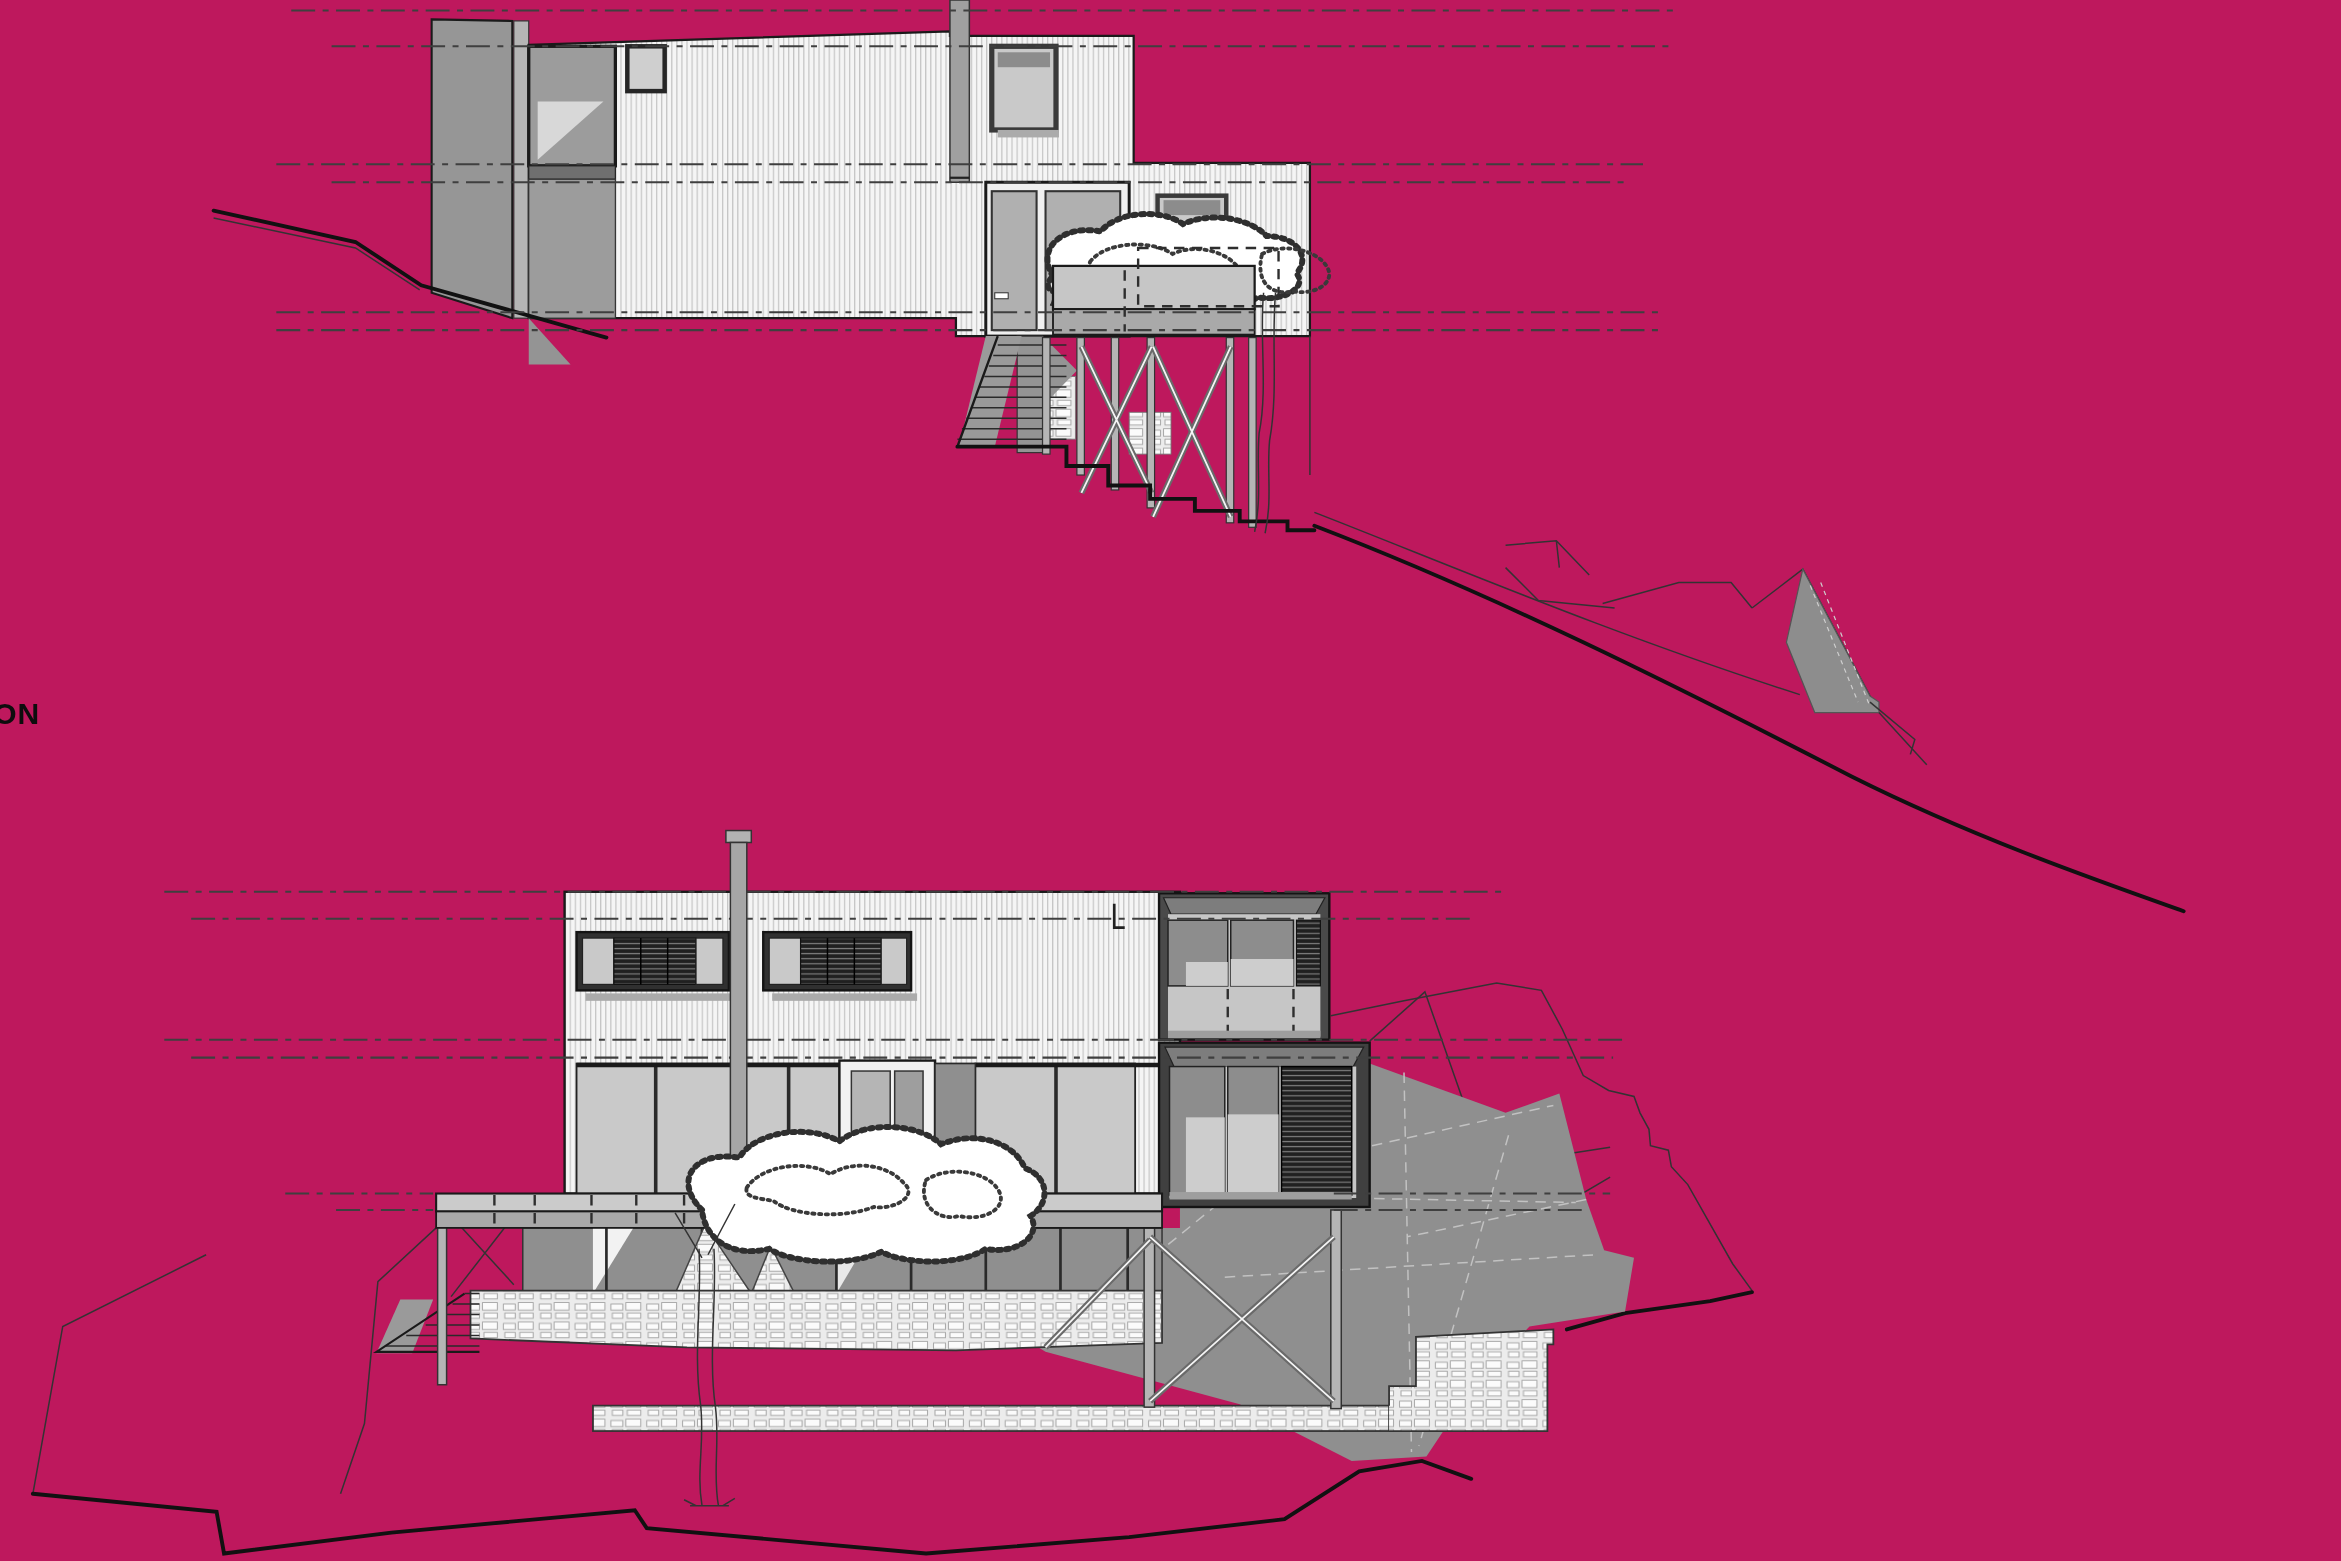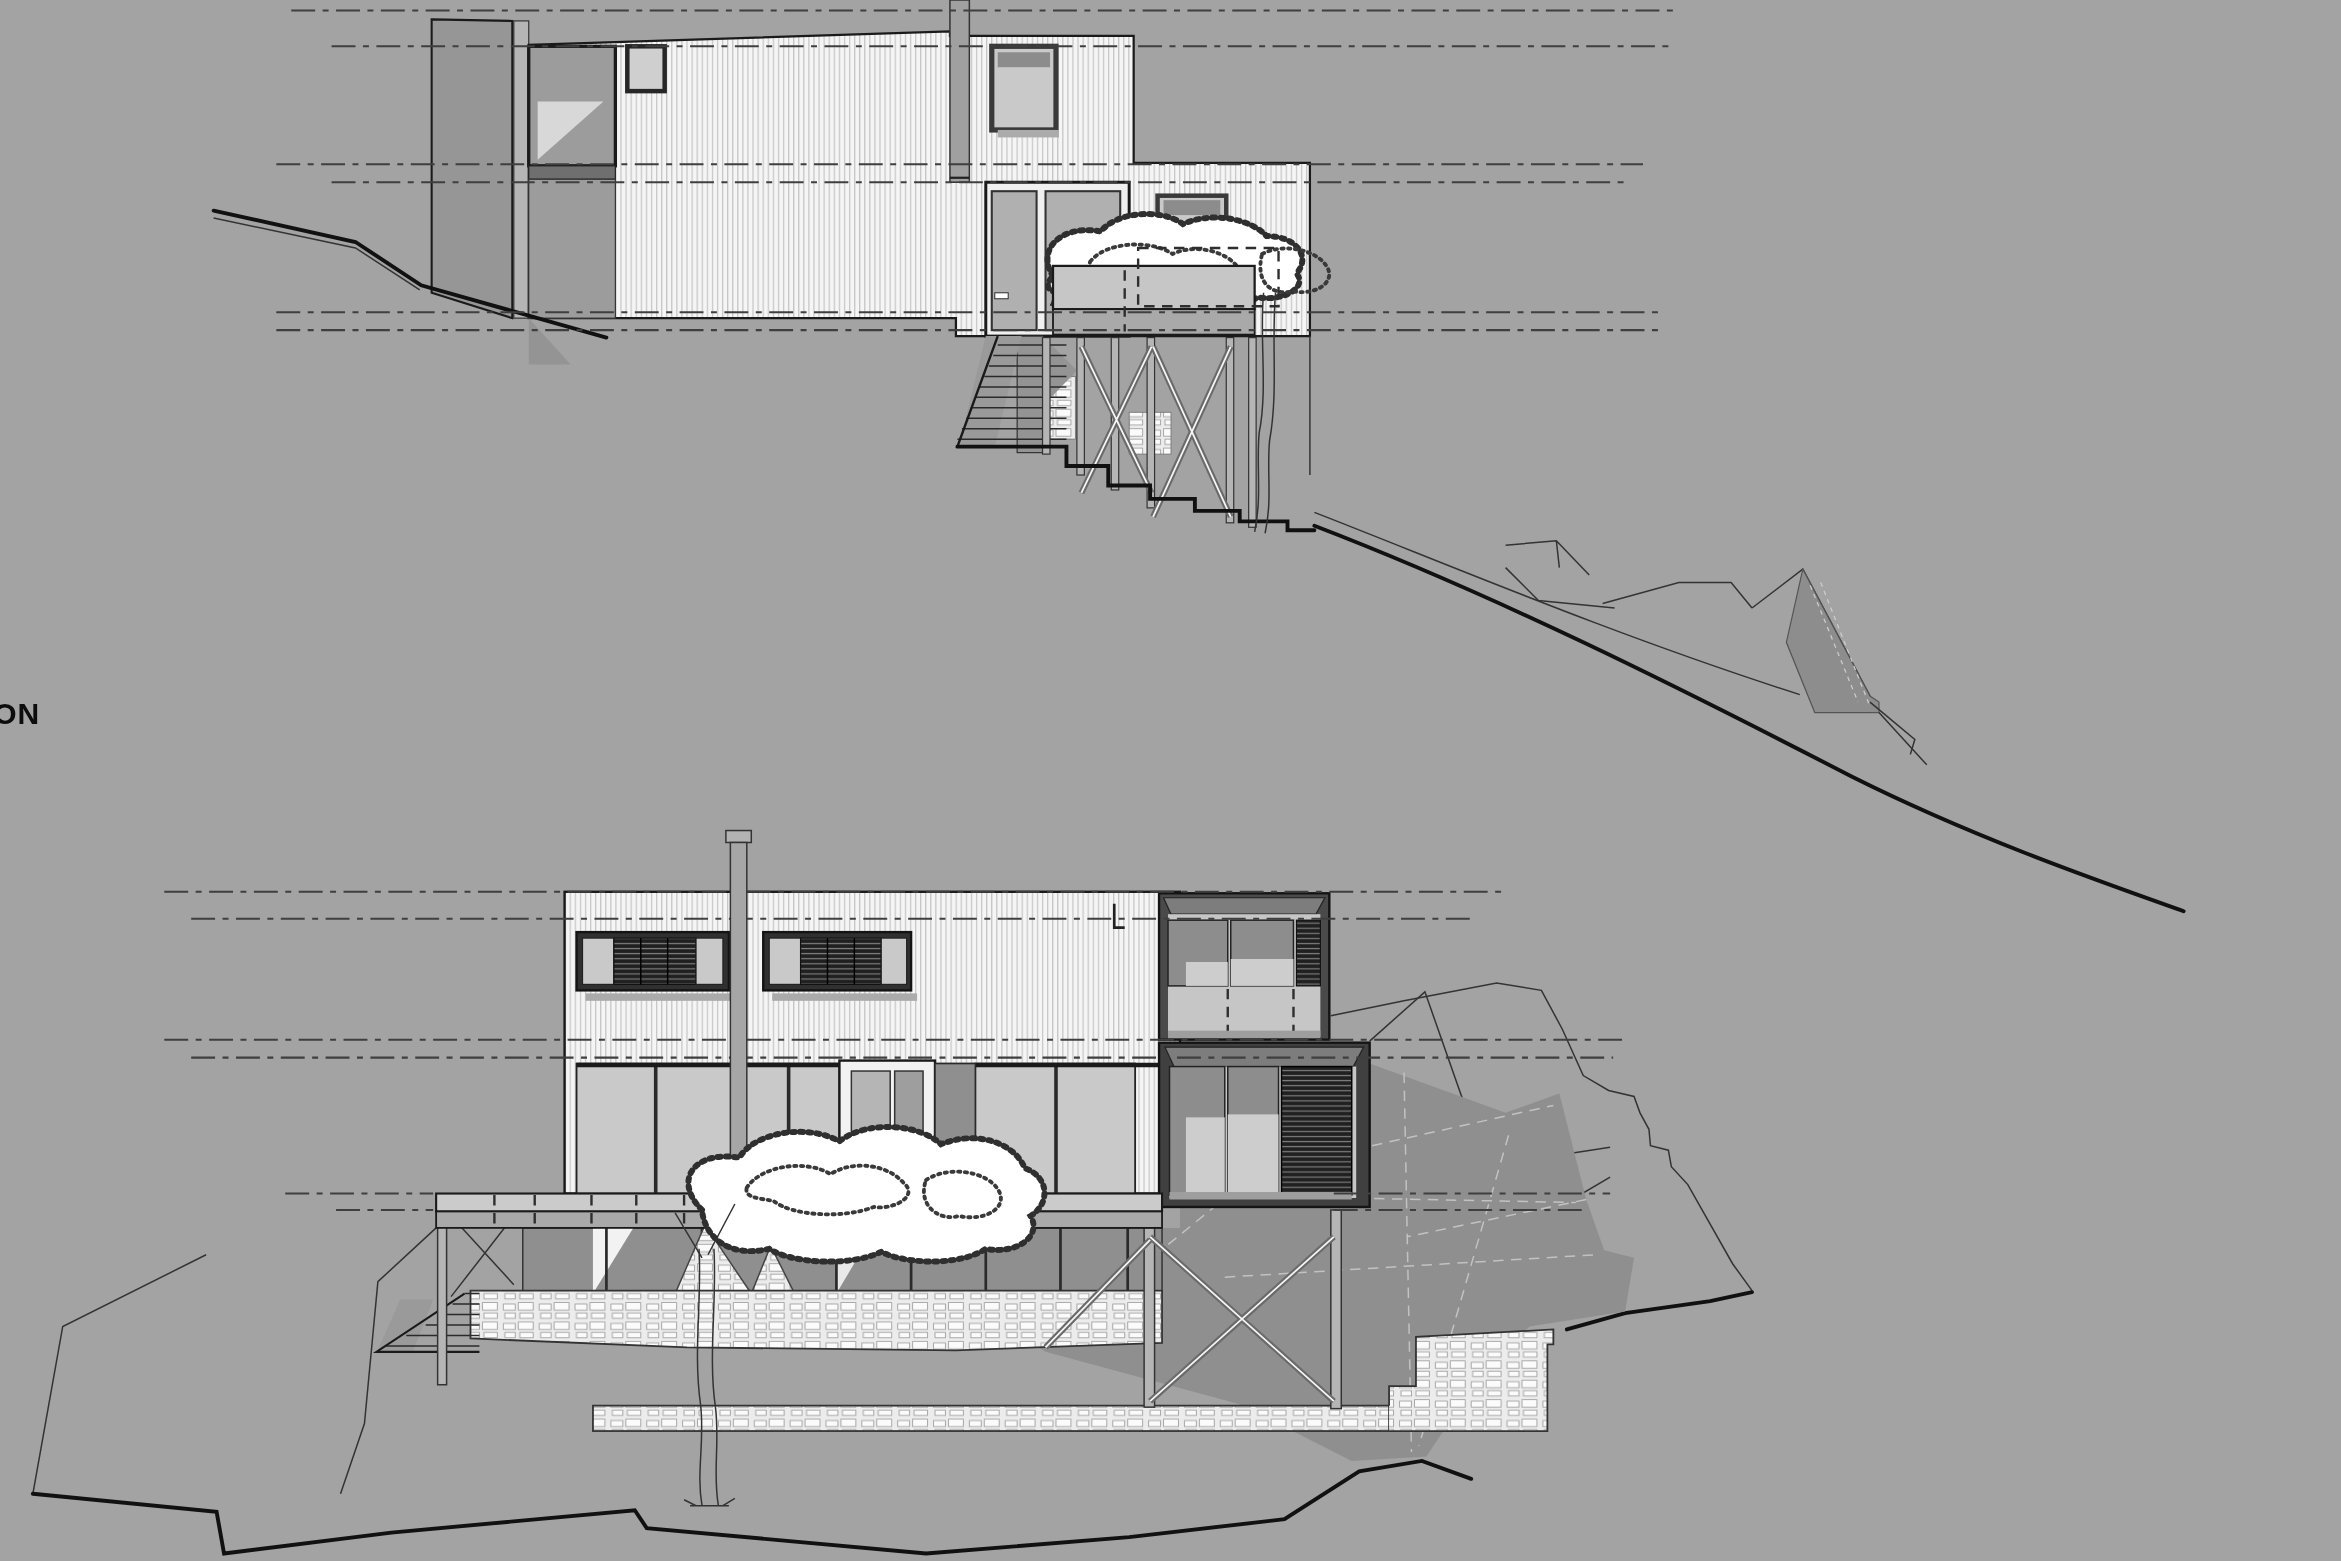--- a/index.html
+++ b/index.html
@@ -1,16 +1,16 @@
 <!DOCTYPE html>
 <html style="font-size:13.5px"><head>
 <meta charset="utf-8">
 <style>
   html,body{margin:0;padding:0;background:#fff;}
-  .canvas{position:relative;width:2342px;height:1561px;background:#a3a3a3;overflow:hidden;
+  .canvas{position:relative;width:2342px;height:1561px;background:#be185d;overflow:hidden;
           font-family:"Liberation Sans",sans-serif;}
   .canvas svg{position:absolute;left:0;top:0;width:100%;height:100%;}
   .side-label{position:absolute;left:-6.7px;top:697px;font-weight:700;font-size:30px;color:#0d0d0d;
               font-family:"Liberation Sans",sans-serif;letter-spacing:0.8px;}
   .datum{stroke:#3f3f3f;stroke-width:1.4;stroke-dasharray:16 5 4 5;fill:none;}
   .ln{stroke:#1a1a1a;fill:none;}
   .thick{stroke:#111;stroke-width:2.6;fill:none;stroke-linecap:round;}
   .thin{stroke:#333;stroke-width:1;fill:none;}
   .blob{fill:#ffffff;stroke:#2f2f2f;stroke-width:4;stroke-dasharray:2 3.5;stroke-linecap:round;}
   .blob2{fill:none;stroke:#3a3a3a;stroke-width:2.6;stroke-dasharray:1.5 3;stroke-linecap:round;}

